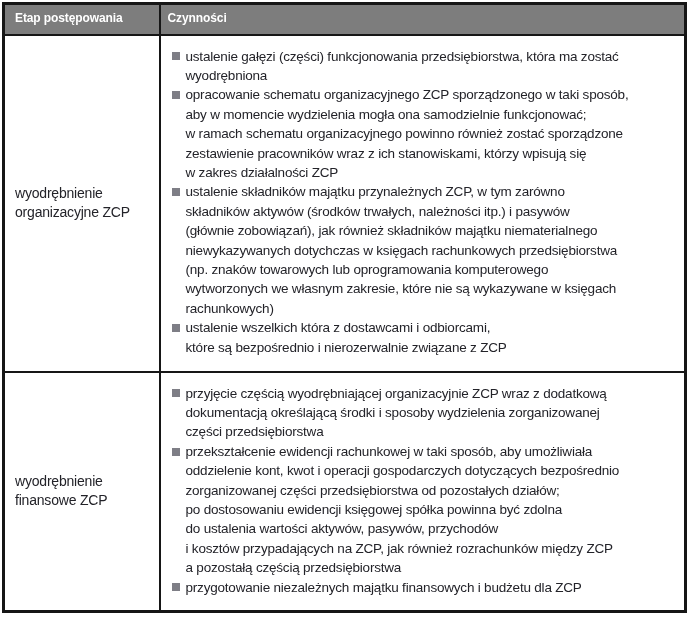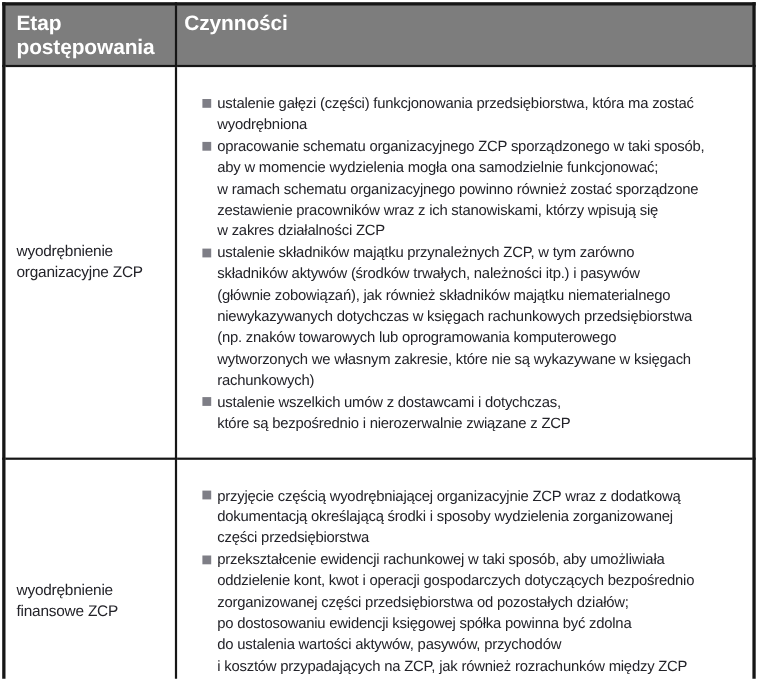--- a/index.html
+++ b/index.html
@@ -25,21 +25,21 @@
   }
   col.col-stage{width:156px;}
   th,td{
     border:2px solid var(--border);
     vertical-align:top;
     padding:0;
   }
   thead th{
     background:var(--header-bg);
     color:var(--header-text);
-    font-size:19px;
+    font-size:12px;
     font-weight:bold;
     text-align:left;
     height:31px;
     padding:6px 4px 4px 10px;
     letter-spacing:-0.1px;
   }
   thead th.th-actions{padding-left:7px;}
   tr.row-1{height:337px;}
   tr.row-2{height:240px;}
   td.stage-cell{
@@ -50,21 +50,21 @@
   .stage-label{
     font-size:14px;
     line-height:19px;
     white-space:pre-line;
     letter-spacing:-0.2px;
   }
   td.actions-cell{
     padding:7px 4px 5px 7px;
   }
   ul.actions-list{
-    margin:16px;padding:0;list-style:none;
+    margin:4px;padding:0;list-style:none;
   }
   ul.actions-list li{
     position:relative;
     padding-left:14px;
     font-size:13.5px;
     line-height:19.4px;
     letter-spacing:-0.2px;
   }
   .bullet{
     position:absolute;
@@ -119,21 +119,21 @@
               <span class="item-text">ustalenie składników majątku przynależnych ZCP, w tym zarówno
 składników aktywów (środków trwałych, należności itp.) i pasywów
 (głównie zobowiązań), jak również składników majątku niematerialnego
 niewykazywanych dotychczas w księgach rachunkowych przedsiębiorstwa
 (np. znaków towarowych lub oprogramowania komputerowego
 wytworzonych we własnym zakresie, które nie są wykazywane w księgach
 rachunkowych)</span>
             </li>
             <li>
               <span class="bullet"></span>
-              <span class="item-text">ustalenie wszelkich umów z dostawcami i dotychczas,
+              <span class="item-text">ustalenie wszelkich która z dostawcami i odbiorcami,
 które są bezpośrednio i nierozerwalnie związane z ZCP</span>
             </li>
           </ul>
         </td>
       </tr>
       <tr class="row-2">
         <td class="stage-cell">
           <div class="stage-label">wyodrębnienie
 finansowe ZCP</div>
         </td>

